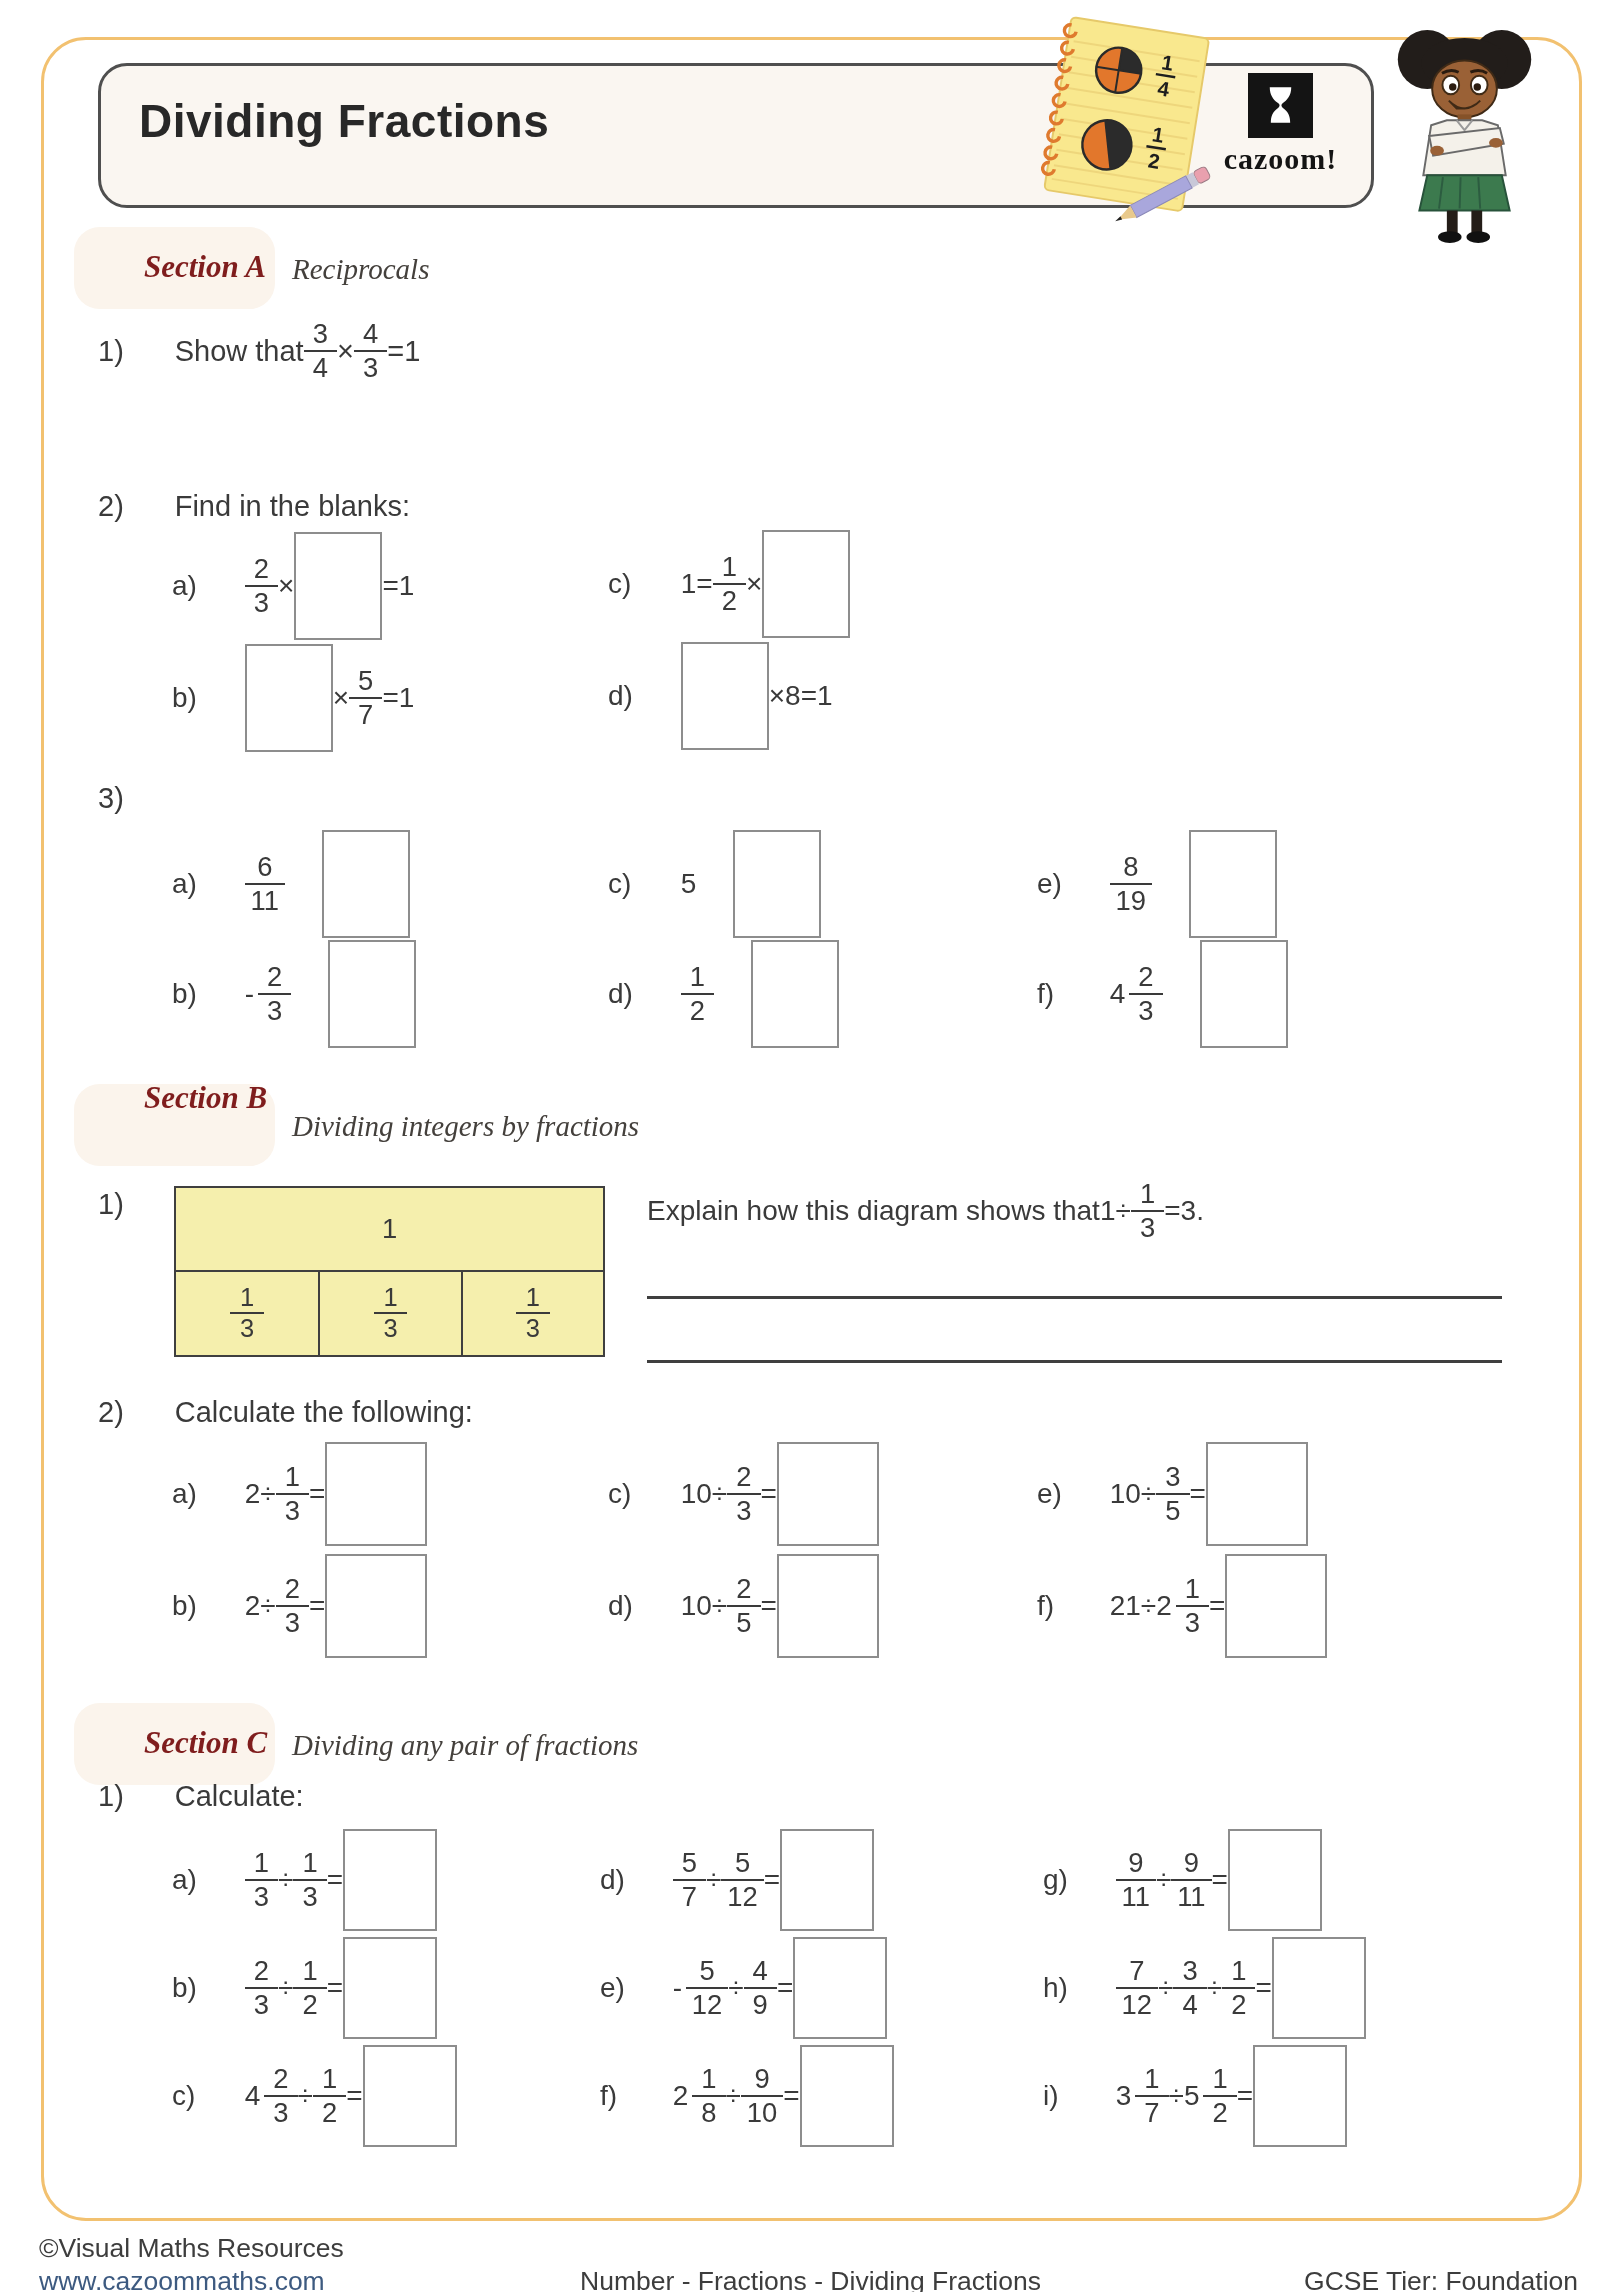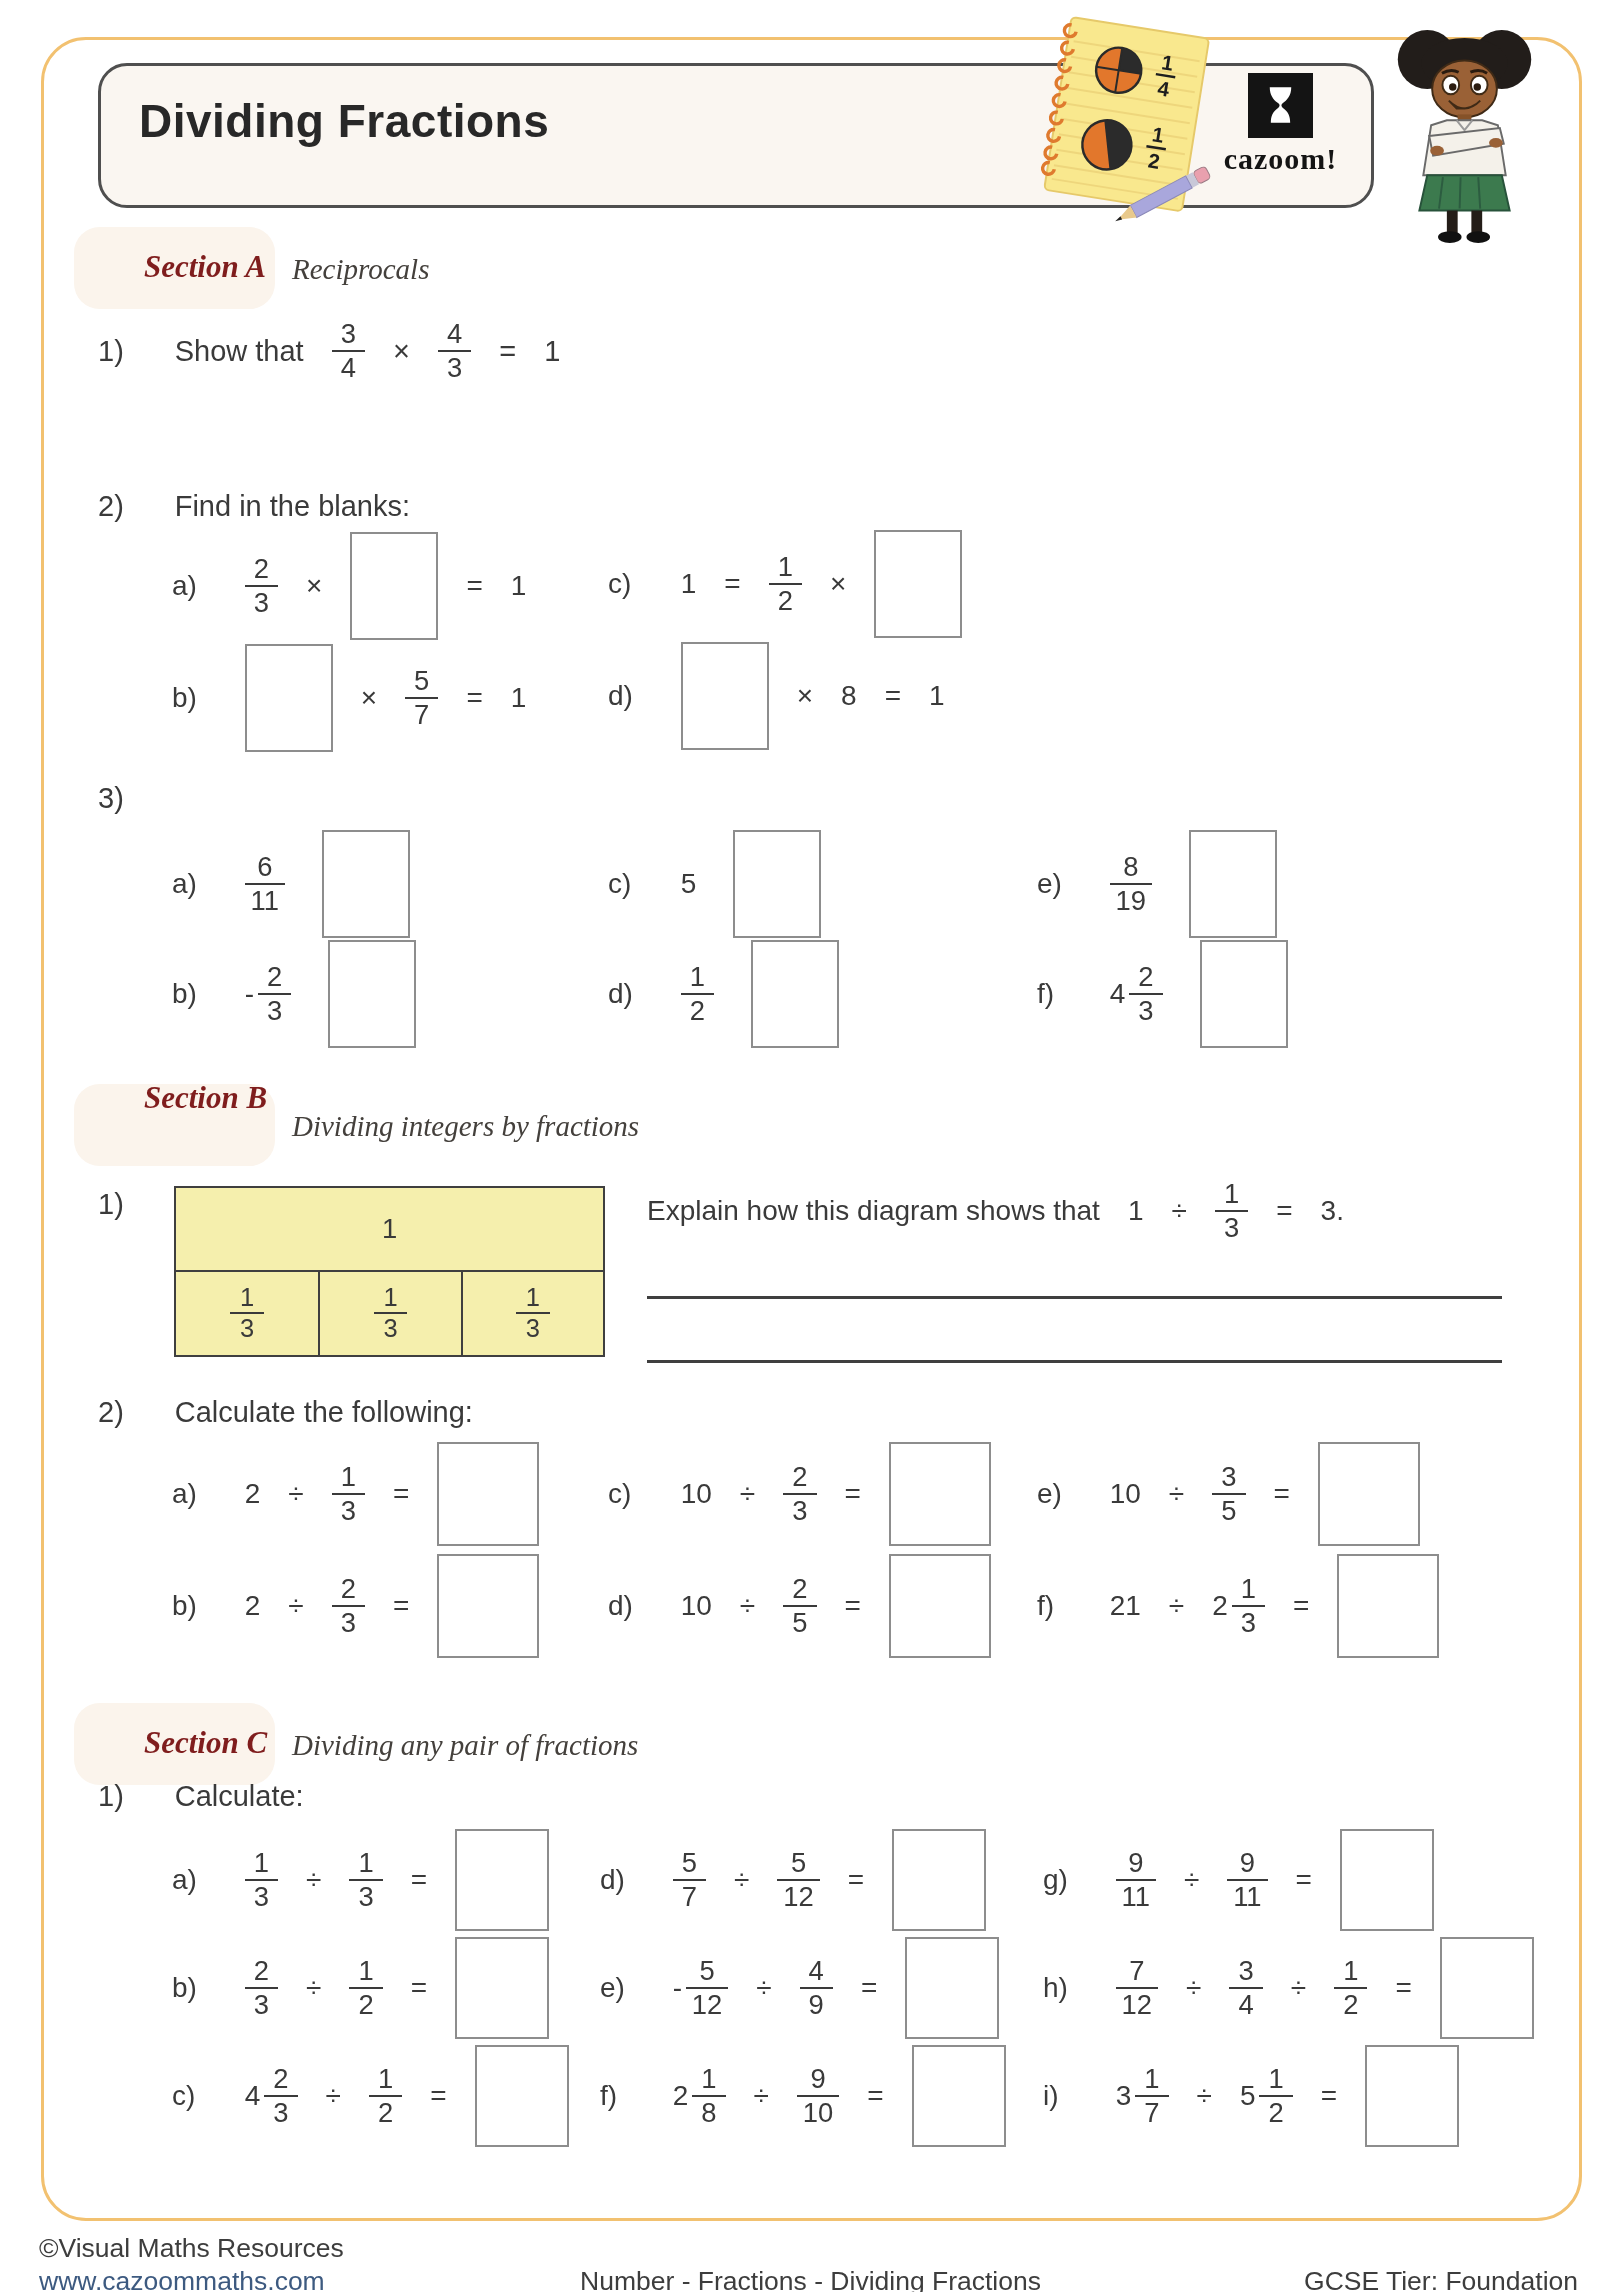--- a/index.html
+++ b/index.html
@@ -20,21 +20,21 @@
   .character{position:absolute;left:1388px;top:25.5px;width:155px;height:218px;z-index:4;}
   .patch{position:absolute;left:74px;width:201px;height:82px;background:#fbf4ec;border-radius:25.5px;}
   .seclabel{position:absolute;left:100px;font-family:"Liberation Serif",serif;font-style:italic;
             font-weight:bold;font-size:31px;color:#7f1d1d;margin-left:44px;}
   .subtitle{position:absolute;left:292px;font-family:"Liberation Serif",serif;font-style:italic;
             font-size:29px;color:#44403c;}
   .heading{position:absolute;display:flex;gap:15.7px;align-items:center;font-size:29px;}
   .qnum{width:61px;flex:none;}
   .prob{position:absolute;display:flex;align-items:center;gap:15.7px;font-size:28px;height:102px;}
   .plabel{width:57px;flex:none;}
-  .expr{display:flex;align-items:center;gap:28px;}
+  .expr{display:flex;align-items:center;gap:0;}
   .wide .expr{gap:37px;}
   .tok{white-space:nowrap;}
   .frac{display:inline-flex;flex-direction:column;align-items:center;line-height:1.08;font-size:27.4px;}
   .fn,.fd{padding:1px 5.9px;text-align:center;min-width:21.6px;}
   .fd{border-top:2.9px solid #3a3a3a;}
   .mixed{display:inline-flex;align-items:center;gap:3.9px;}
   .abox{background:#fff;border:2px solid #8d8d8d;flex:none;}
   .sa .abox{width:84px;height:104px;}
   .sb .abox{width:98px;height:100px;}
   .sc .abox{width:90px;height:98px;}

